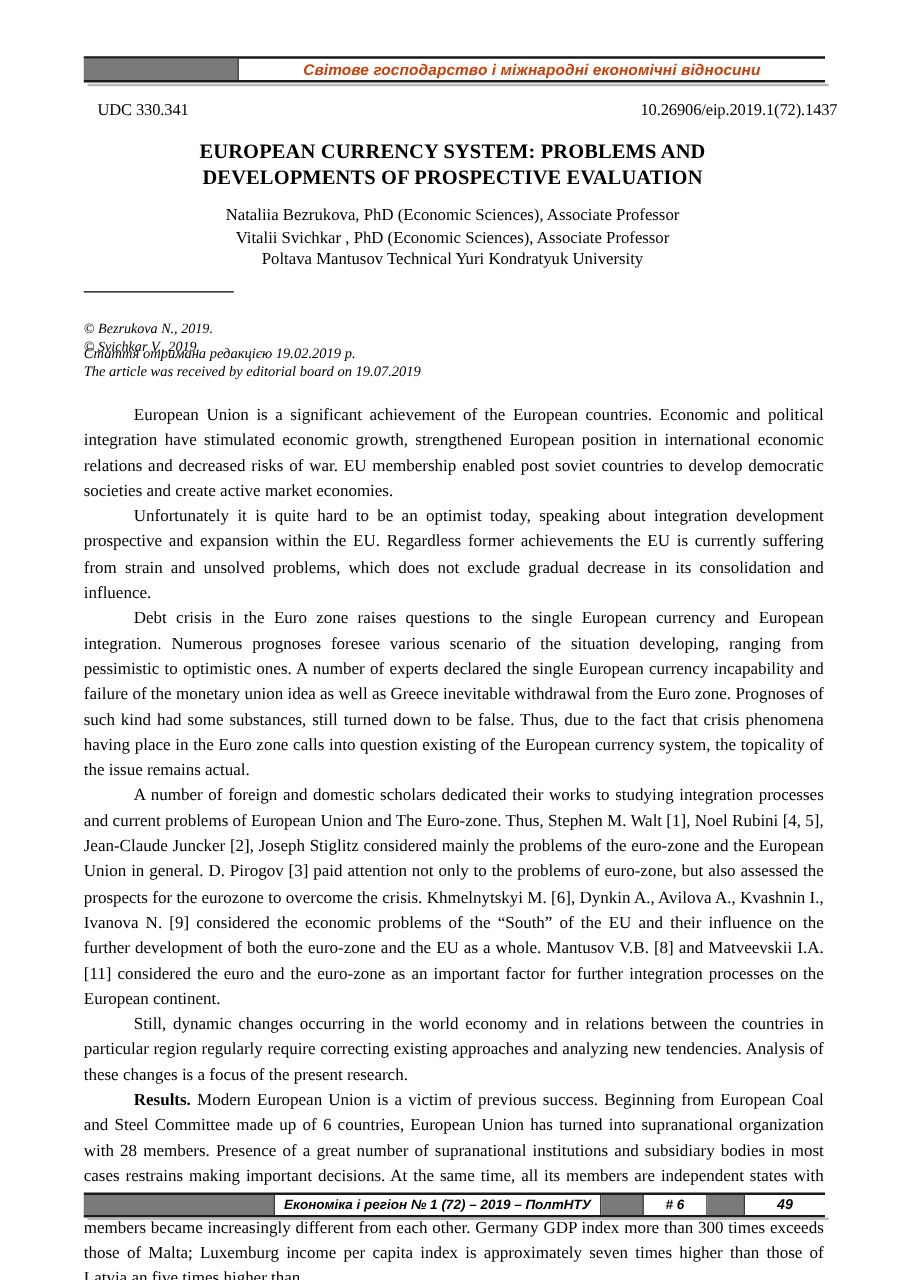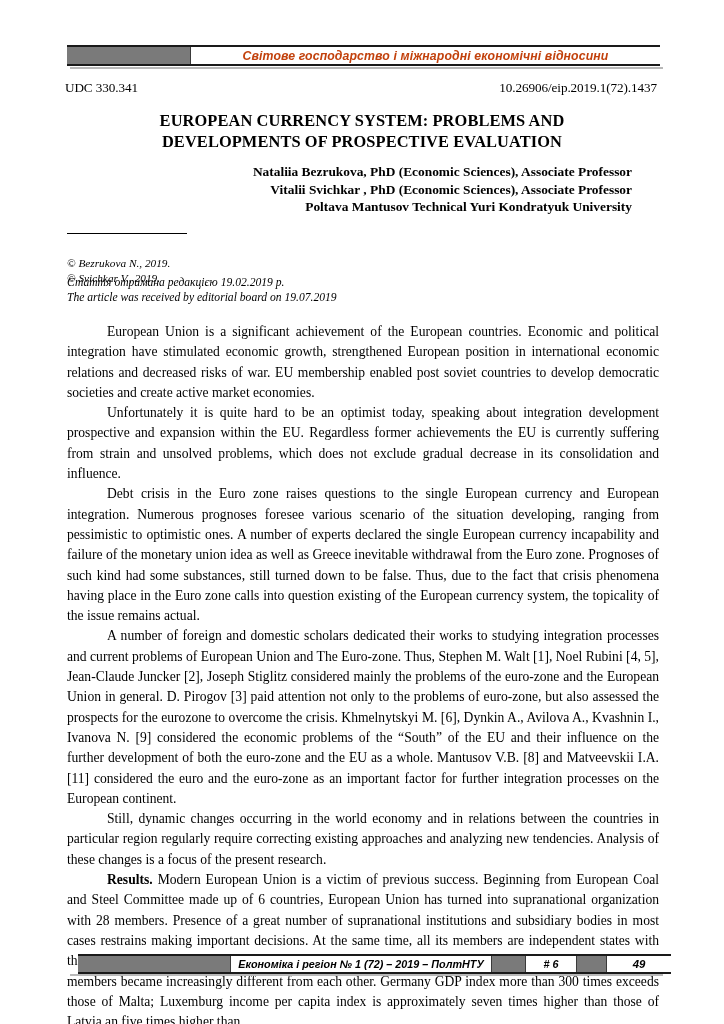--- a/index.html
+++ b/index.html
@@ -62,21 +62,21 @@
     left: 70px;
     top: 67px;
     width: 593px;
     height: 2px;
     background: #b8b8b8;
   }
 
   
   .idline {
     position: absolute;
-    left: 65px;
+    left: 78px;
     top: 80px;
     width: 592px;
     display: flex;
     justify-content: space-between;
     font-size: 13.2px;
     letter-spacing: -0.1px;
   }
 
   
   .doc-title {
@@ -90,22 +90,22 @@
     line-height: 21px;
     letter-spacing: 0.1px;
   }
 
   
   .authors {
     position: absolute;
     left: 92px;
     top: 163px;
     width: 540px;
-    text-align: right;
-    font-weight: bold;
+    text-align: center;
+    font-weight: normal;
     font-size: 13.4px;
     line-height: 17.5px;
   }
 
   
   .crule {
     position: absolute;
     left: 67px;
     top: 233px;
     width: 120px;
@@ -143,21 +143,21 @@
   }
   .body-text p {
     margin: 0;
     text-indent: 40px;
   }
   .body-text p b { font-weight: bold; }
 
   
   .footer {
     position: absolute;
-    left: 78px;
+    left: 67px;
     top: 954px;
     width: 593px;
     height: 20px;
     display: flex;
     align-items: stretch;
     border-top: 2px solid #1a1a1a;
     border-bottom: 2px solid #1a1a1a;
     box-sizing: border-box;
     background: #fff;
   }

